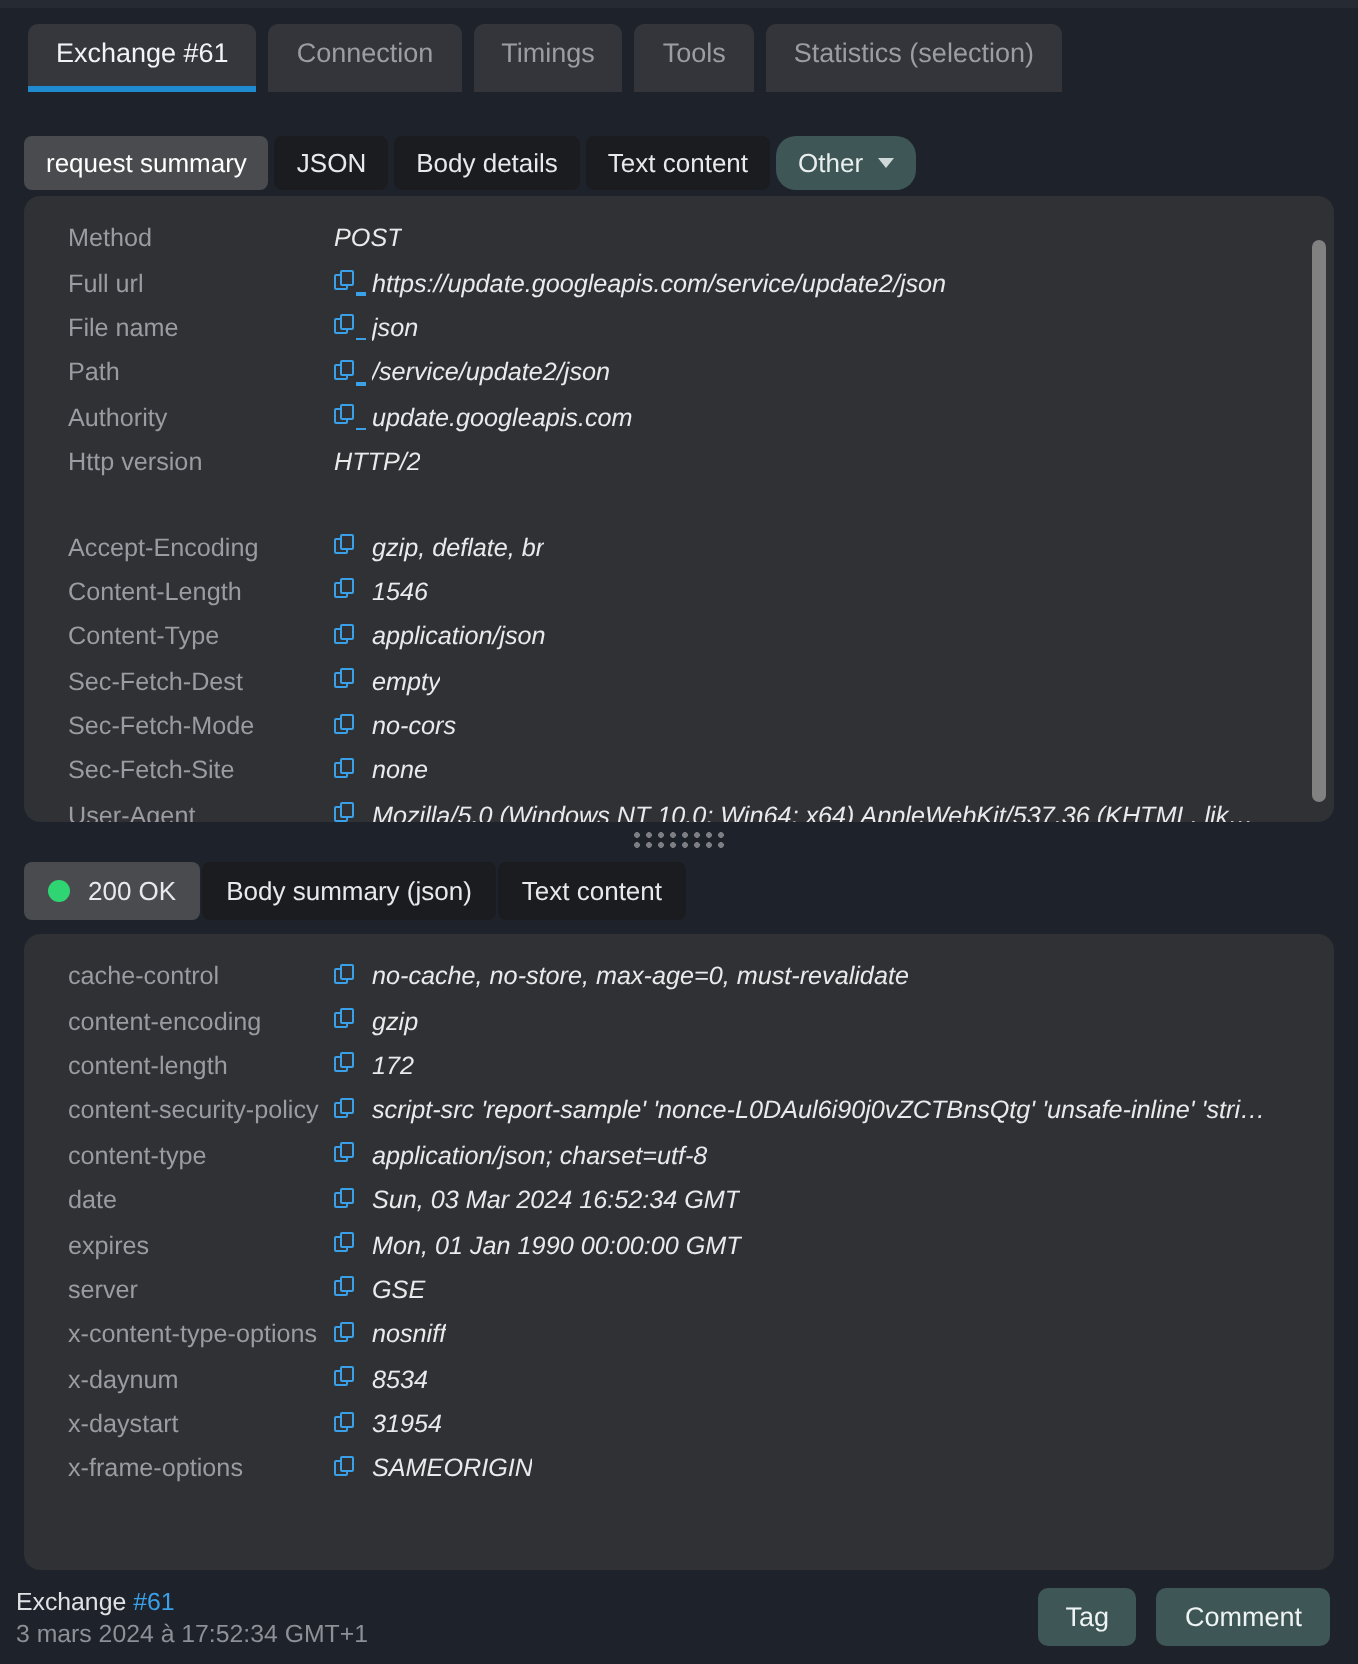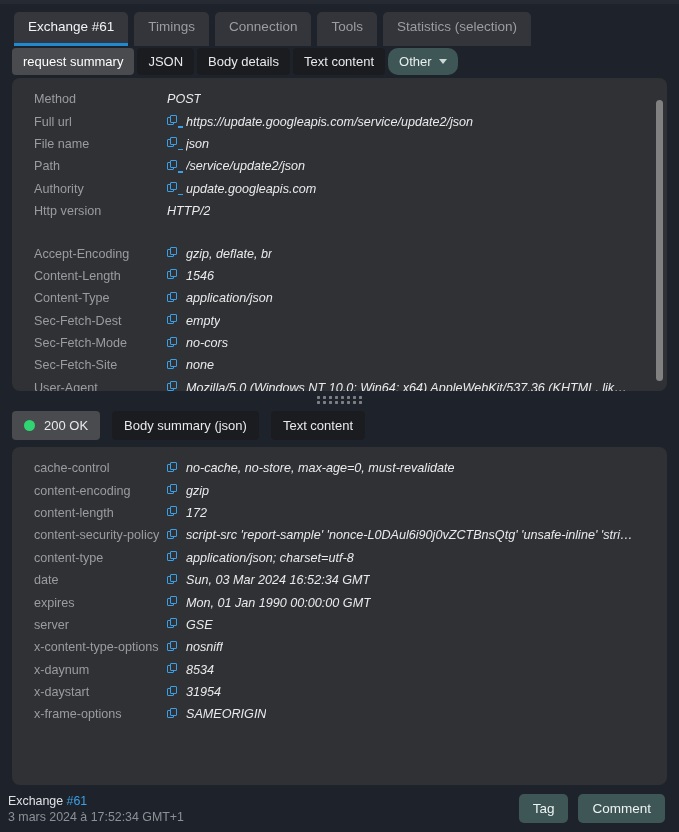--- a/index.html
+++ b/index.html
@@ -29,21 +29,21 @@
     white-space: nowrap;
     cursor: pointer;
     line-height: 1.1;
   }
   .mtab.active { color: #f2f3f5; border-bottom-color: #1f8ad0; background: #35373c; }
 
   
   .subtabs {
     display: flex; align-items: center; gap: 3px;
     padding: 4px 8px 6px 12px;
-    height: 32px; flex: none;
+    height: 32px; flex: none; margin-top: 20px;
   }
   .stab {
     font-size: 13px; color: #e8e9eb;
     background: #1b1c20;
     padding: 6px 11px; border-radius: 4px;
     cursor: pointer; white-space: nowrap;
   }
   .stab.active { background: #4a4b4e; color: #ffffff; }
   .stab.accent { background: #3e5656; color: #e9eeee; display: flex; align-items: center; gap: 7px; border-radius: 10px; }
   .caret {
@@ -116,21 +116,21 @@
   .grip .dots {
     width: 46px; height: 8px;
     background-image:
       radial-gradient(circle at 1.5px 1.5px, #7d7f84 1.4px, transparent 1.5px);
     background-size: 6px 5px;
     background-repeat: repeat;
   }
 
   
   .restabs {
-    display: flex; align-items: center; gap: 12px;
+    display: flex; align-items: center; gap: 1px;
     padding: 2px 14px 7px 12px; height: 38px; flex: none;
   }
   .rtab {
     font-size: 13px; color: #e8e9eb; background: #1b1c20;
     padding: 7px 12px; border-radius: 4px; cursor: pointer; white-space: nowrap;
   }
   .rtab.active { background: #4a4b4e; display: flex; align-items: center; gap: 9px; }
   .dot { width: 11px; height: 11px; border-radius: 50%; background: #2fd573; flex: none; }
 
   
@@ -154,22 +154,22 @@
   .topedge { position:absolute; left:0; top:0; width:100%; height:4px; background:#262b33; }
 </style>
 </head>
 <body>
 
 <div class="app">
   <div class="topedge"></div>
 
   <div class="maintabs" id="main-tabs">
       <div class="mtab active">Exchange #61</div>
+      <div class="mtab">Connection</div>
       <div class="mtab">Timings</div>
-      <div class="mtab">Connection</div>
       <div class="mtab">Tools</div>
       <div class="mtab">Statistics (selection)</div>
     </div>
 
   <div class="subtabs">
     <div id="req-subtabs" style="display:flex;gap:3px;align-items:center">
         <div class="stab active">request summary</div>
         <div class="stab">JSON</div>
         <div class="stab">Body details</div>
         <div class="stab">Text content</div>

